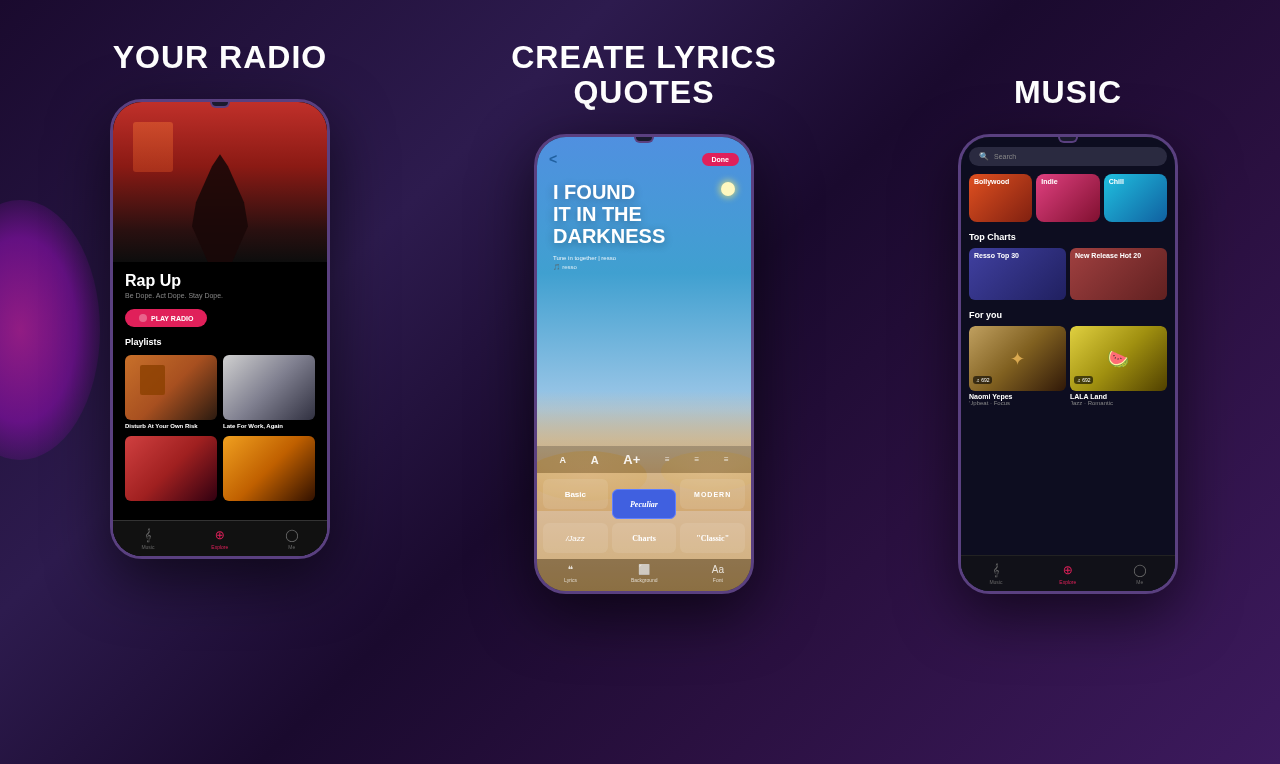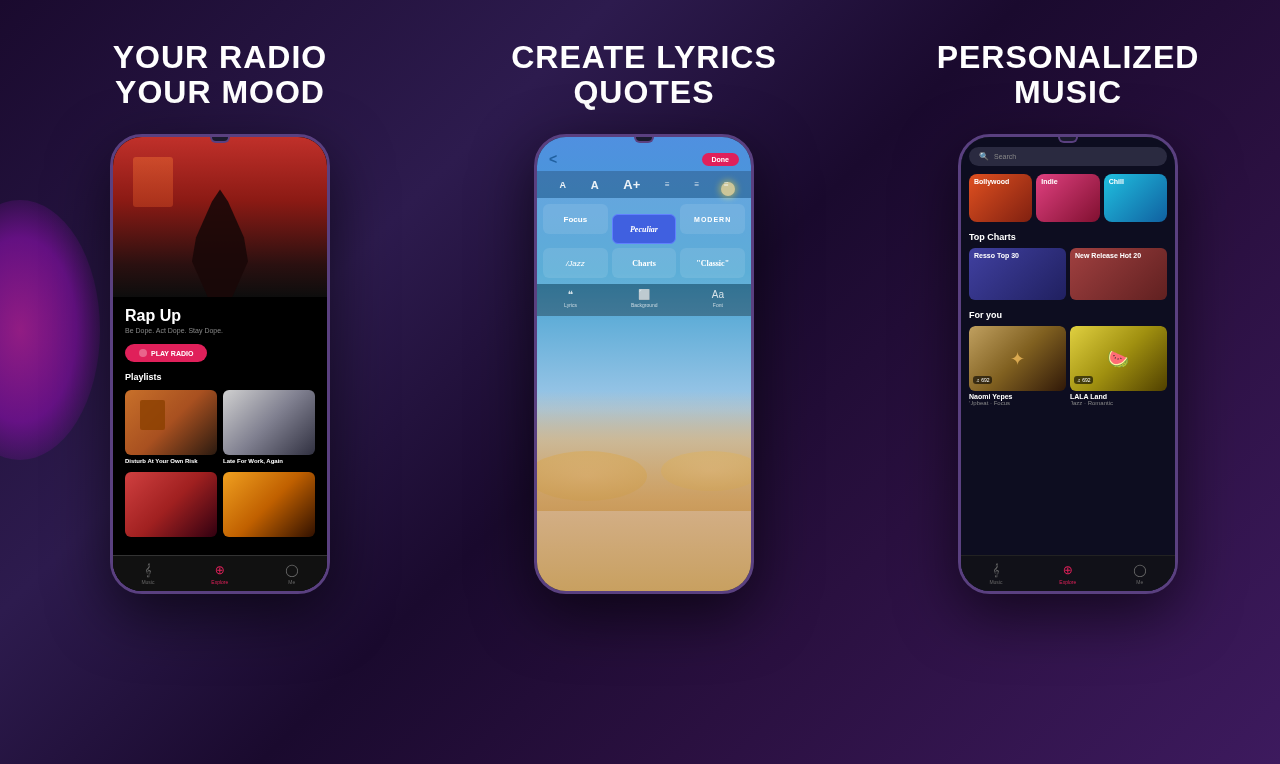--- a/index.html
+++ b/index.html
@@ -636,21 +636,20 @@
 </head>
 <body>
 
 <div class="blob-left"></div>
 
 <div class="main-container">
 
   <div class="section">
     <h1 class="section-title">
       <span>YOUR RADIO</span><br>
-      <span>YOUR MOOD</span>
     </h1>
 
     <div class="phone">
       <div class="phone-notch"></div>
       <div class="phone1-screen">
 
         <div class="phone1-hero">
           <div class="phone1-hero-light"></div>
           <div class="phone1-hero-silhouette"></div>
         </div>
@@ -714,32 +713,41 @@
         <div class="phone2-cloud1"></div>
         <div class="phone2-cloud2"></div>
         <div class="phone2-clouds"></div>
         <div class="phone2-sun"></div>
 
         <div class="phone2-header">
           <div class="phone2-back">&lt;</div>
           <div class="phone2-done-btn">Done</div>
         </div>
 
+        <div class="phone2-lyrics">
+          <div class="phone2-lyrics-text">
+            <span>I FOUND</span><br>
+            <span>IT IN THE</span><br>
+            <span>DARKNESS</span>
+          </div>
+          <div class="phone2-tagline">Tune in together | resso</div>
+          <div class="phone2-logo">🎵 resso</div>
+        </div>
 
         <div class="phone2-toolbar">
           <span class="toolbar-text">A</span>
           <span class="toolbar-text" style="font-size:11px;">A</span>
           <span class="toolbar-text" style="font-size:13px;">A+</span>
           <span class="toolbar-icon">≡</span>
           <span class="toolbar-icon">≡</span>
           <span class="toolbar-icon">≡</span>
         </div>
 
         <div class="phone2-fonts">
-          <div class="font-item font-basic">Focus</div>
+          <div class="font-item font-basic">Basic</div>
           <div class="font-item font-peculiar selected">Peculiar</div>
           <div class="font-item font-modern">MODERN</div>
           <div class="font-item font-slim" style="font-style:italic;">/Jazz</div>
           <div class="font-item font-cursive">Charts</div>
           <div class="font-item font-classic">"Classic"</div>
         </div>
 
         <div class="phone2-bottom-tabs">
           <div class="bottom-tab">
             <div class="bottom-tab-icon">❝</div>
@@ -754,21 +762,21 @@
             <div class="bottom-tab-label">Font</div>
           </div>
         </div>
 
       </div>
     </div>
   </div>
 
   <div class="section">
     <h1 class="section-title">
-      <span>PERSONALIZED</span><br>
+      <br>
       <span>MUSIC</span>
     </h1>
 
     <div class="phone">
       <div class="phone-notch"></div>
       <div class="phone3-screen">
 
         <div class="phone3-search">
           <span class="phone3-search-icon">🔍</span>
           <span class="phone3-search-text">Search</span>

